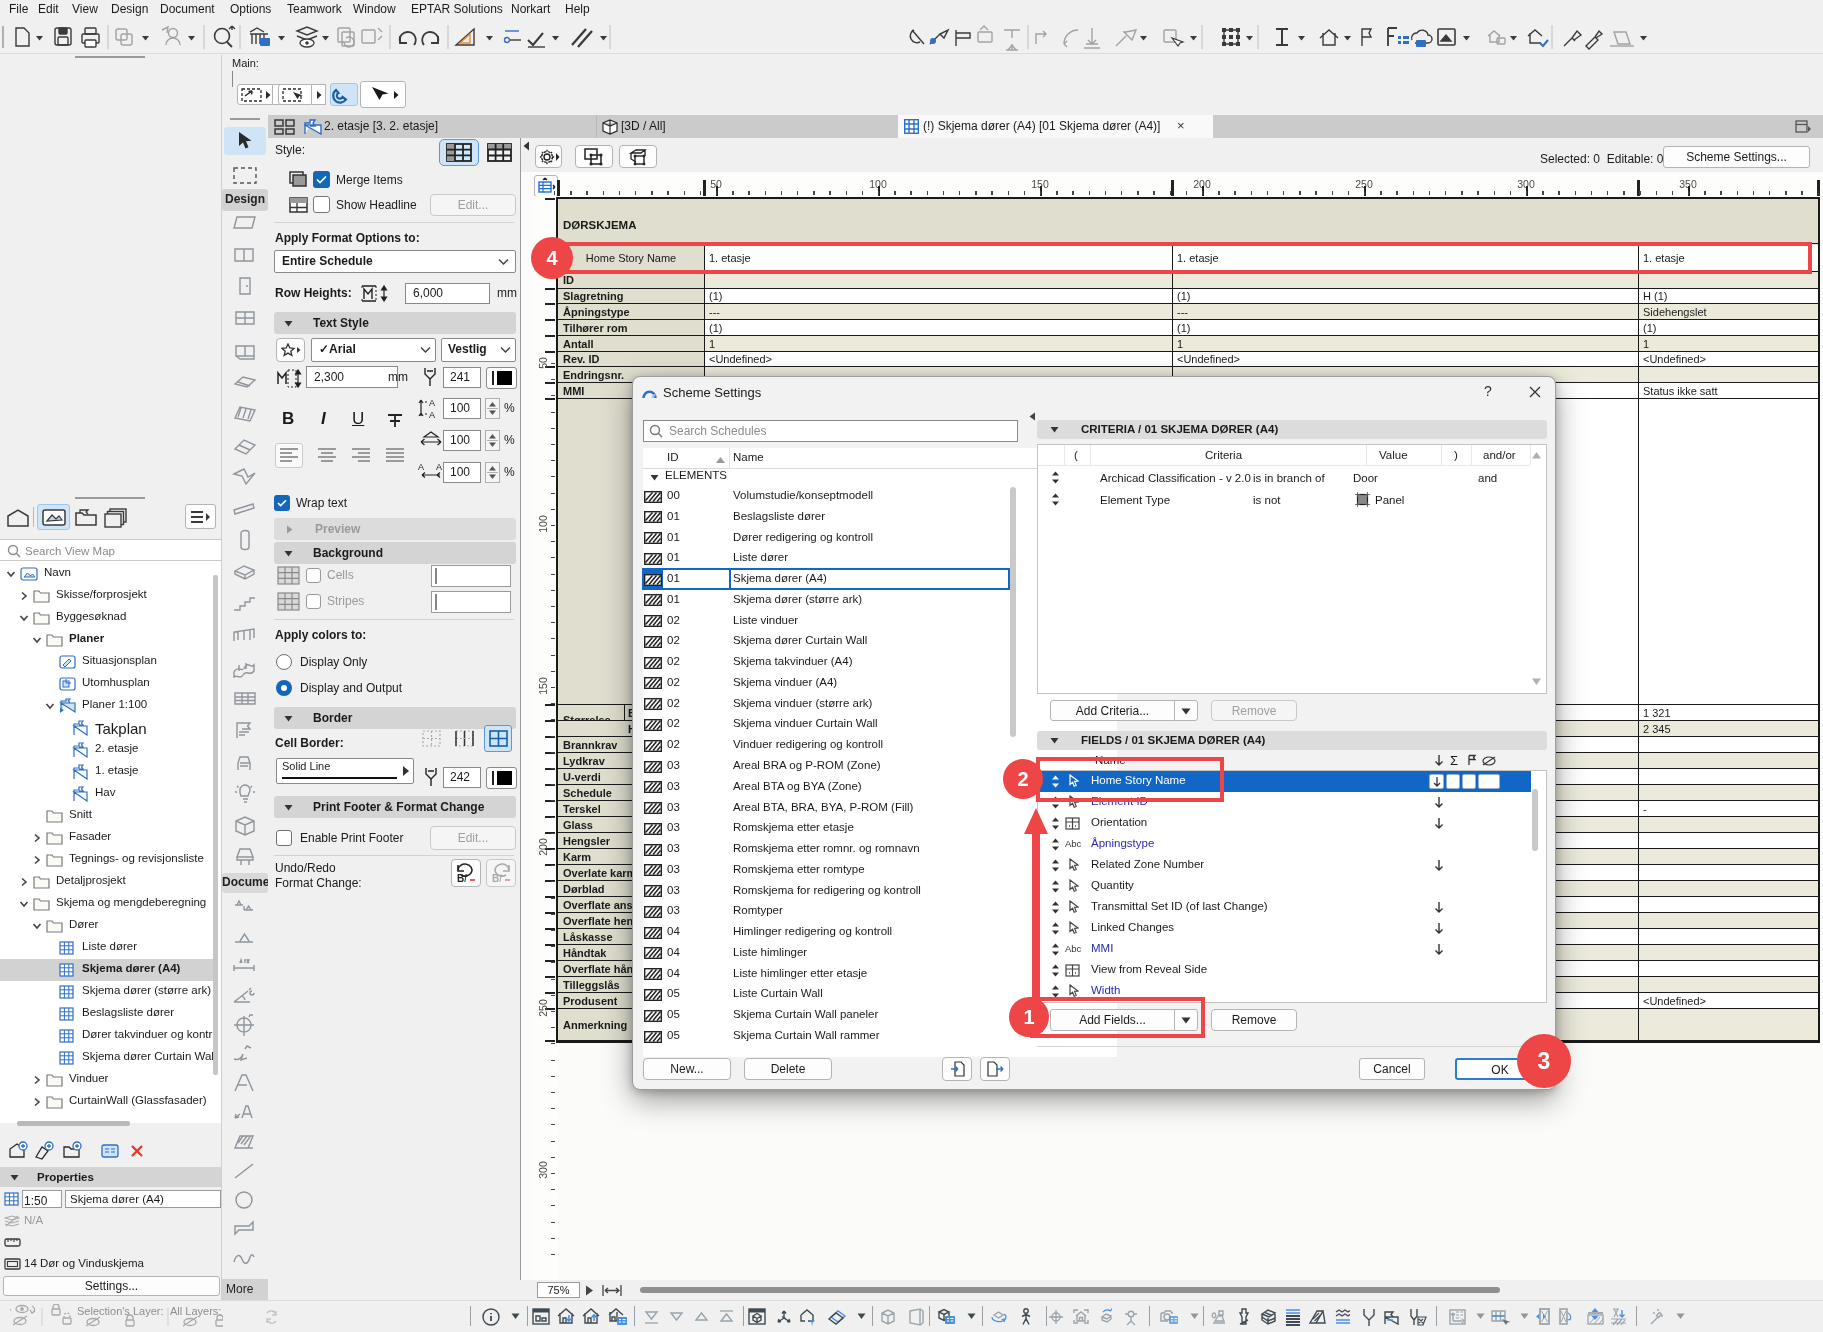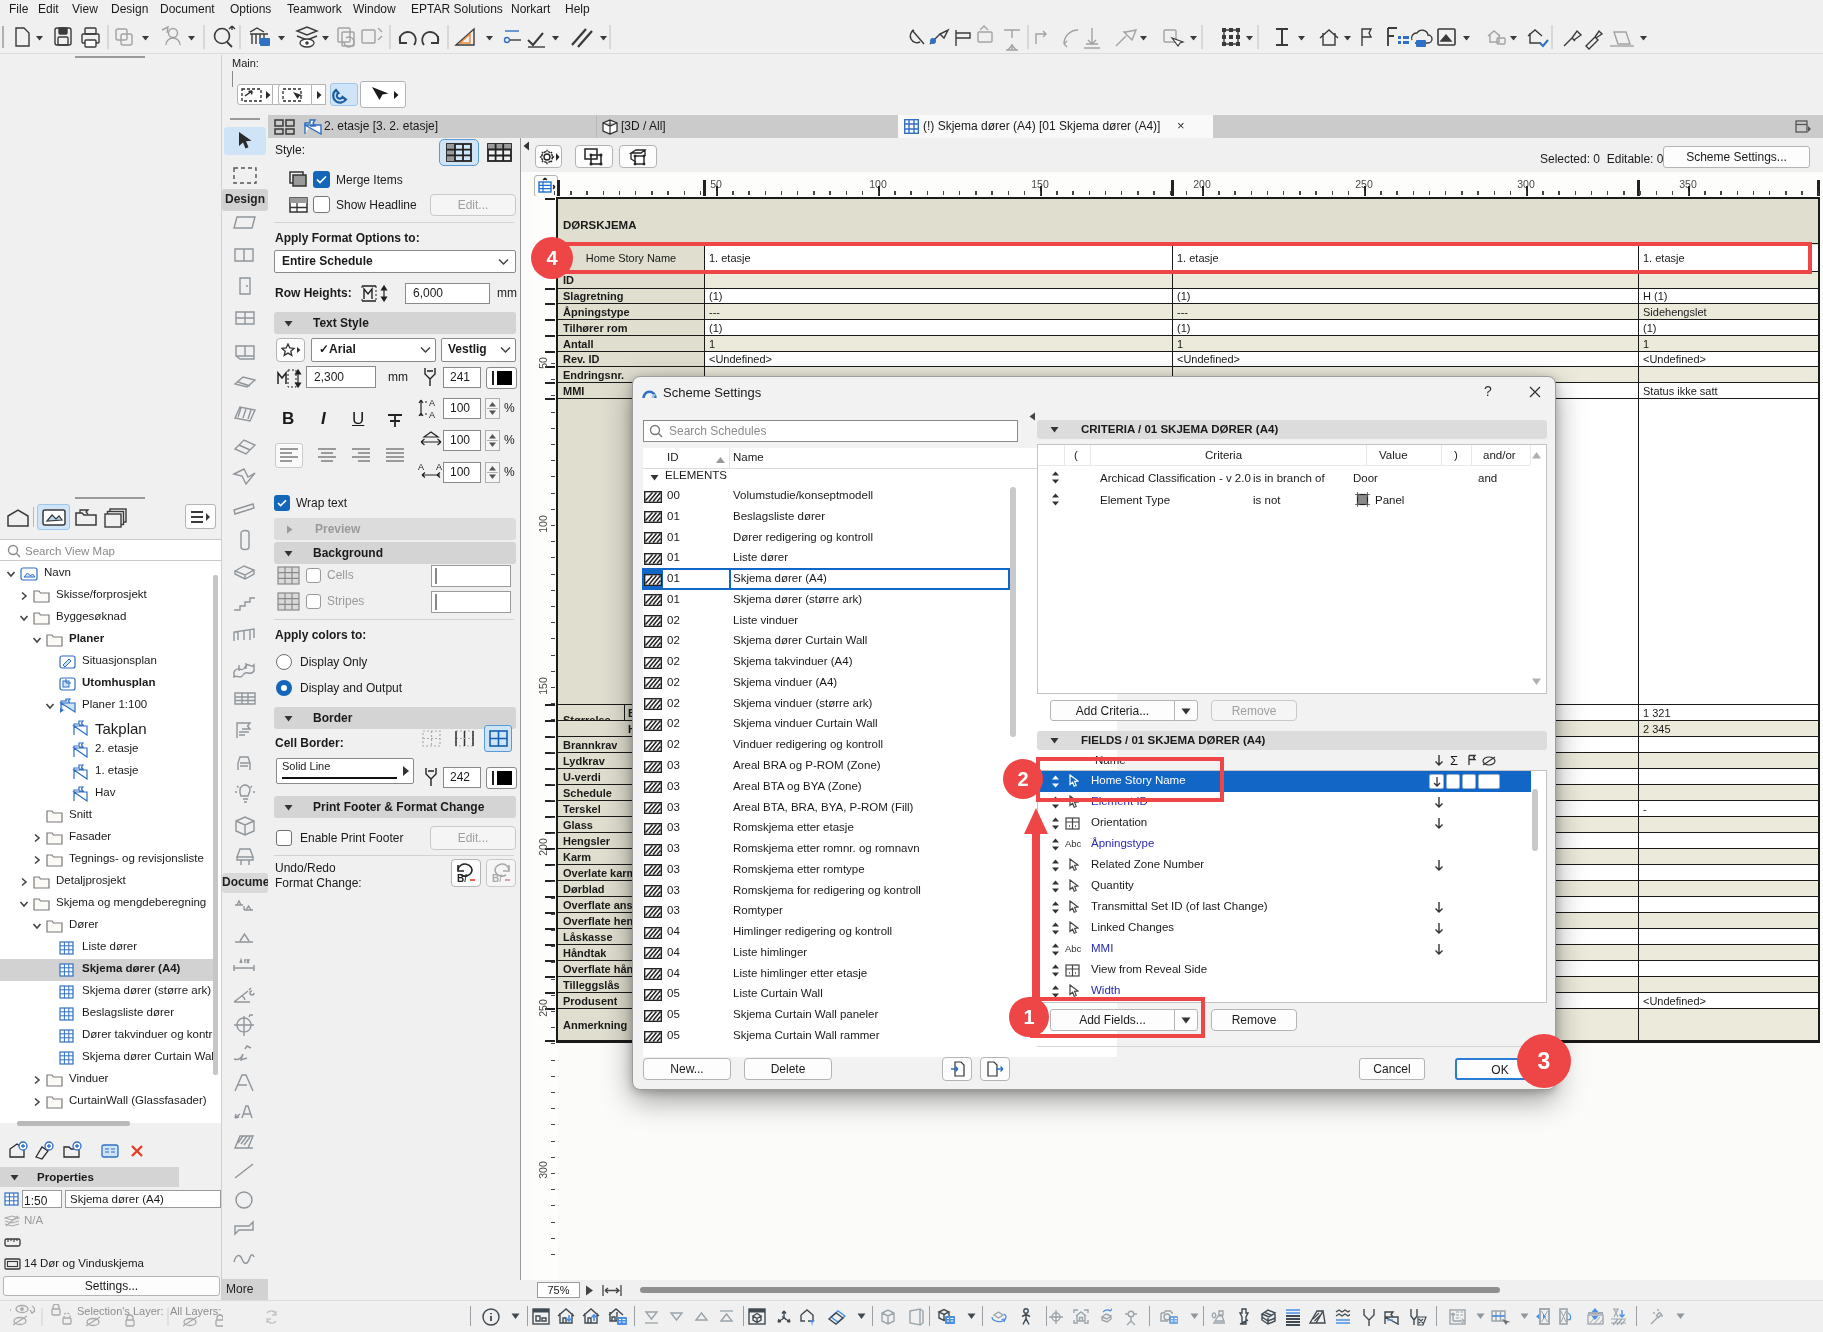--- a/index.html
+++ b/index.html
@@ -260,21 +260,21 @@
 <svg class="abs" style="left:59px;top:600px" width="17" height="14" viewBox="0 0 17 14">
       <rect x="1" y="1" width="15" height="12" rx="2" fill="#fff" stroke="#2f6fc4" stroke-width="1.2"></rect>
       <path d="M4 10 l6 -6 l2 2 l-6 6 z" fill="#cfe3f7" stroke="#2f6fc4" stroke-width="1"></path>
     </svg>
 <span class="abs" style="left:82px;top:599px;font-size:11.5px;font-weight:normal;white-space:nowrap">Situasjonsplan</span>
 <svg class="abs" style="left:59px;top:622px" width="17" height="14" viewBox="0 0 17 14">
       <rect x="1" y="1" width="15" height="12" rx="2" fill="#fff" stroke="#2f6fc4" stroke-width="1.2"></rect>
       <rect x="4" y="4" width="6" height="6" fill="#cfe3f7" stroke="#2f6fc4" stroke-width="1"></rect>
       <path d="M7 2 v4 h5" fill="none" stroke="#2f6fc4" stroke-width="1"></path>
     </svg>
-<span class="abs" style="left:82px;top:621px;font-size:11.5px;font-weight:bold;white-space:nowrap">Utomhusplan</span>
+<span class="abs" style="left:82px;top:621px;font-size:11.5px;font-weight:normal;white-space:nowrap">Utomhusplan</span>
 <svg class="abs" style="left:45px;top:647px" width="10" height="8" viewBox="0 0 10 8">
       <path d="M1.5 2 l3.5 4 l3.5 -4" fill="none" stroke="#444" stroke-width="1.6"></path>
     </svg>
 <svg class="abs" style="left:59px;top:643px" width="17" height="16" viewBox="0 0 17 16">
       <path d="M2 14 V3 h5 v-2 h4 l-1.5 2 l1.5 2 h-5 M2 5 h14 v9 z" fill="#cfe3f7" stroke="#2f6fc4" stroke-width="1.2"></path>
       <path d="M1 10 l4 2 l-4 3 z" fill="#2f6fc4"></path>
     </svg>
 <span class="abs" style="left:82px;top:643px;font-size:11.5px;font-weight:normal;white-space:nowrap">Planer 1:100</span>
 <svg class="abs" style="left:72px;top:665px" width="16" height="16" viewBox="0 0 16 16">
       <path d="M2 15 V4 h5 v-3 h4 l-1.5 2 l1.5 2 h-4 M2 6 h13 v9 z" fill="#fff" stroke="#2f6fc4" stroke-width="1.2"></path>
@@ -387,21 +387,21 @@
         <circle cx="41" cy="5" r="4" fill="#fff" stroke="#2f6fc4"></circle>
         <path d="M41 3 v4 M39 5 h4" stroke="#2f6fc4"></path>
 <path d="M56 16 V6 h5 l2 2 h8 v8 z"></path>
         <circle cx="69" cy="5" r="4" fill="#fff" stroke="#2f6fc4"></circle>
         <path d="M69 3 v4 M67 5 h4" stroke="#2f6fc4"></path>
 </g>
 <rect x="94" y="4" width="16" height="12" rx="2" fill="#cfe3f7" stroke="#2f6fc4" stroke-width="1.3"></rect>
       <path d="M97 8 h4 M97 11 h4 M103 8 h4 M103 11 h4" stroke="#2f6fc4" stroke-width="1.2"></path>
 <path d="M124 5 l10 10 M134 5 l-10 10" stroke="#e23e2b" stroke-width="2.4"></path>
 </svg>
-<div class="hdr" style="left:0;top:1112px;width:179px;height:20px;line-height:20px"><svg style="margin-left:10px;margin-top:7px;float:left" width="9" height="7" viewBox="0 0 9 7">
+<div class="hdr" style="left:0;top:1112px;width:222px;height:20px;line-height:20px"><svg style="margin-left:10px;margin-top:7px;float:left" width="9" height="7" viewBox="0 0 9 7">
         <path d="M0.5 1 h8 l-4 5.5 z" fill="#333"></path>
       </svg><span style="margin-left:18px">Properties</span></div>
 <svg class="abs" style="left:4px;top:1137px" width="15" height="14" viewBox="0 0 15 14">
       <rect x="1" y="1" width="13" height="12" fill="#fff" stroke="#2f6fc4" stroke-width="1.2"></rect>
       <path d="M1 4.8 h13 M1 8.8 h13 M5.4 1 v12 M9.8 1 v12" stroke="#2f6fc4" stroke-width="1"></path>
     </svg>
 <div class="abs" style="left:22px;top:1135px;width:40px;height:18px;background:#fff;border:1px solid #9a9a9a"></div>
 <div class="abs" style="left:65px;top:1135px;width:156px;height:18px;background:#fff;border:1px solid #9a9a9a;font-size:11.5px;line-height:16px;padding-left:4px">Skjema dører (A4)</div>
 <svg class="abs" style="left:4px;top:1160px" width="16" height="12" viewBox="0 0 16 12">
       <path d="M1 3 l7 -2 l7 2 l-7 2 z M1 6 l7 2 l7 -2 M1 9 l7 2 l7 -2" fill="none" stroke="#aaa" stroke-width="1.2"></path>
@@ -597,21 +597,21 @@
 <div class="abs" style="left:173px;top:200px;width:75px;height:24px;background:#fff;border:1px solid #8a8a8a;border-radius:2px"></div>
 <span class="abs" style="left:180px;top:204px;font-weight:bold">Vestlig</span>
 <svg class="abs" style="left:232px;top:208px" width="11" height="8" viewBox="0 0 11 8">
       <path d="M1 1.5 l4.5 4.5 l4.5 -4.5" fill="none" stroke="#444" stroke-width="1.5"></path>
     </svg>
 <svg class="abs" style="left:8px;top:230px" width="26" height="21" viewBox="0 0 26 21">
       <path d="M2 16 V5 l4 5 l4 -5 v11" fill="none" stroke="#222" stroke-width="1.5"></path>
       <rect x="12" y="2" width="8" height="17" fill="none" stroke="#222" stroke-width="1" stroke-dasharray="2 2"></rect>
       <path d="M22 2 v17 m0 -17 l-2.5 4 h5 z m0 17 l-2.5 -4 h5 z" fill="#222" stroke="#222" stroke-width="1.2"></path>
     </svg>
-<div class="abs" style="left:38px;top:228px;width:70px;height:22px;background:#fff;border:1px solid #8a8a8a;font-size:12px;line-height:20px;padding-left:7px">2,300</div>
+<div class="abs" style="left:38px;top:228px;width:92px;height:22px;background:#fff;border:1px solid #8a8a8a;font-size:12px;line-height:20px;padding-left:7px">2,300</div>
 <span class="abs" style="left:120px;top:232px">mm</span>
 <svg class="abs" style="left:155px;top:229px" width="14" height="20" viewBox="0 0 14 20">
       <path d="M2 1 v6 l5 5 l5 -5 V1 M7 12 v7 M4 4 h6" fill="none" stroke="#222" stroke-width="1.4"></path>
     </svg>
 <div class="abs" style="left:175px;top:229px;width:38px;height:21px;background:#fff;border:1px solid #8a8a8a;font-size:12px;line-height:19px;padding-left:6px">241</div>
 <div class="abs" style="left:218px;top:229px;width:31px;height:22px;background:#fff;border:1px solid #8a8a8a;border-radius:3px"></div>
 <div class="abs" style="left:224px;top:233px;width:2px;height:14px;background:#222"></div>
 <div class="abs" style="left:229px;top:233px;width:15px;height:14px;background:#000"></div>
 <svg class="abs" style="left:150px;top:259px" width="22" height="22" viewBox="0 0 22 22">
       <path d="M3 3 v16 m0 -16 l-2 3 m2 -3 l2 3 m-2 10 l-2 3 m2 -3 l2 3" stroke="#222" stroke-width="1.2" fill="none" transform="translate(0,0)"></path>

